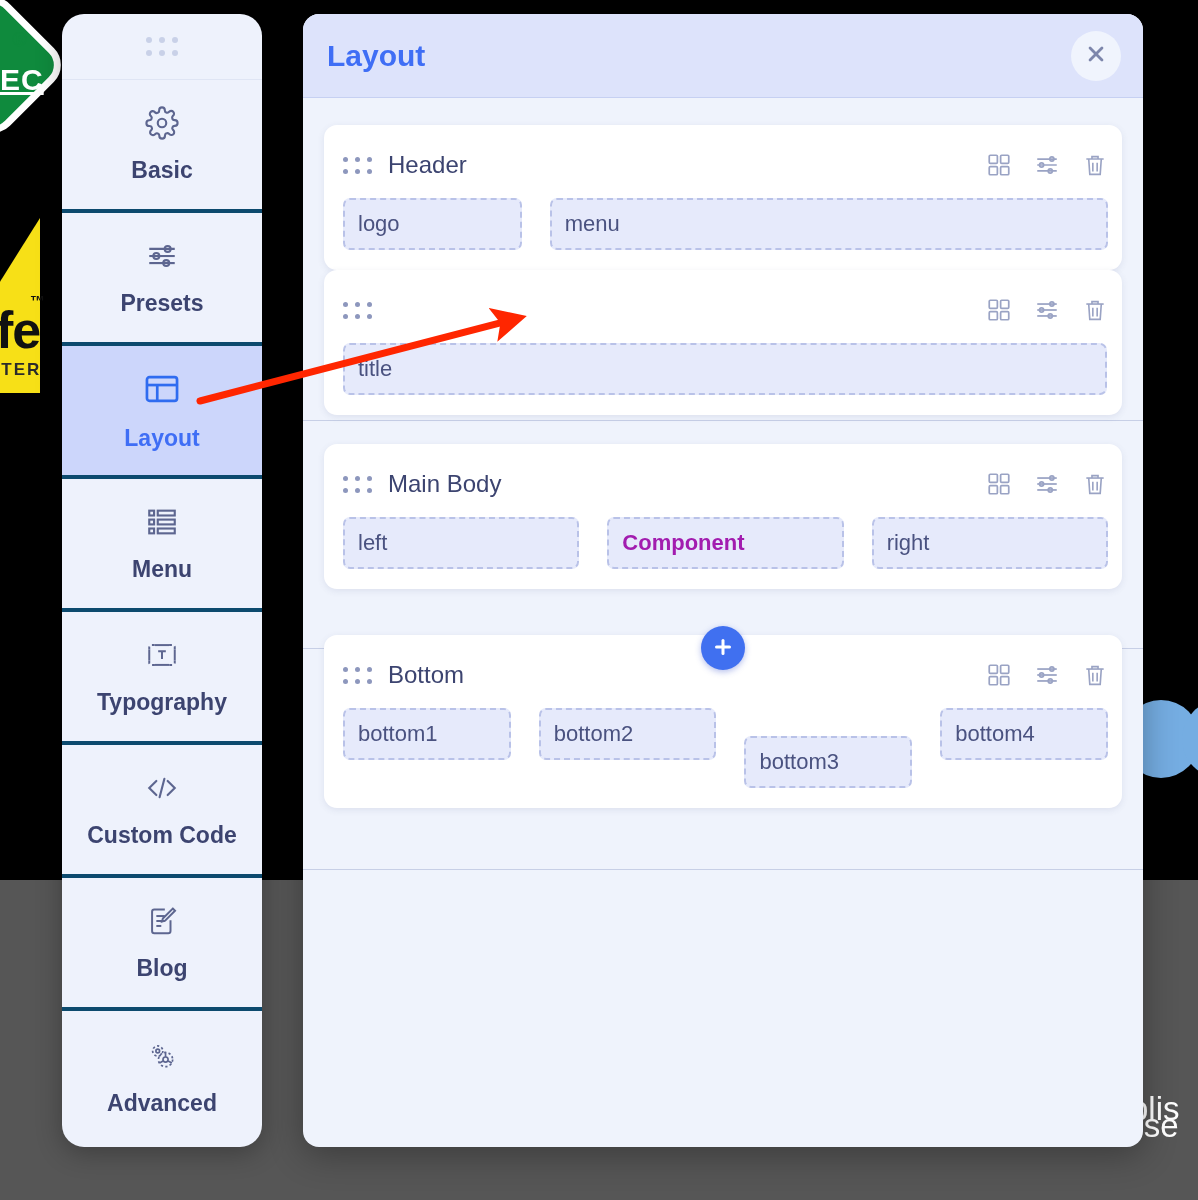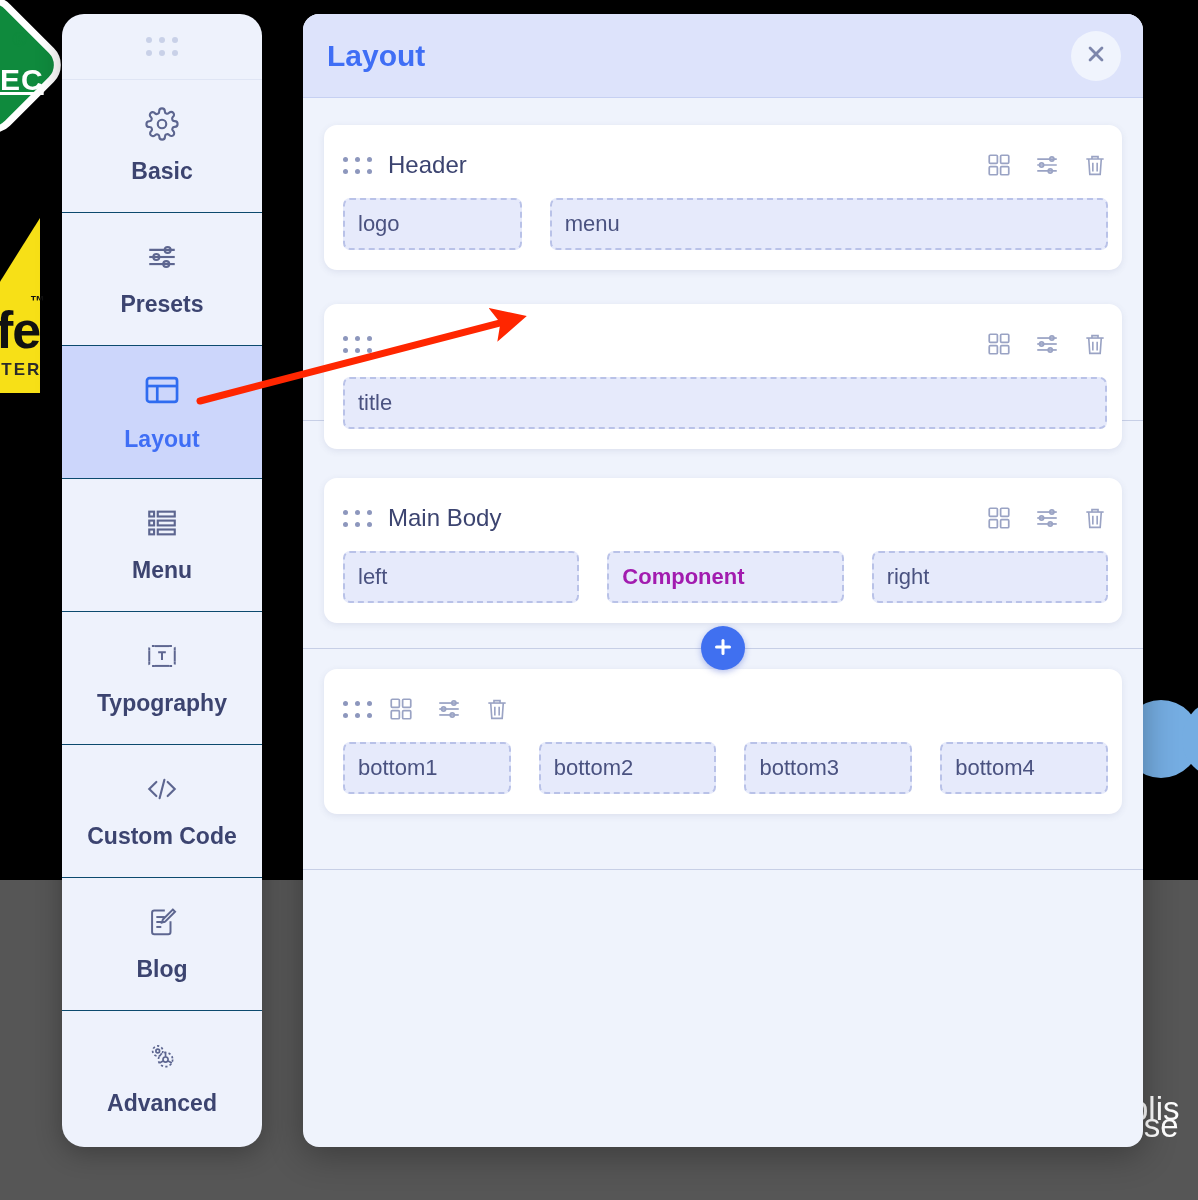--- a/index.html
+++ b/index.html
@@ -112,21 +112,21 @@
   }
   .dots-grid i {
     display: block; width: 6px; height: 6px;
     border-radius: 50%; background: #c9d1e8;
   }
   .sb-item {
     height: 133px;
     display: flex; flex-direction: column;
     align-items: center; justify-content: center;
     gap: 13px;
-    border-bottom: 1px solid #0c4a6e;
+    border-bottom: 4px solid #0c4a6e;
     color: #3c4470;
     cursor: pointer;
   }
   .sb-item:last-child { border-bottom: none; }
   .sb-item .sb-label {
     font-size: 23px; font-weight: bold;
     color: #3c4470;
   }
   .sb-item.active { background: #ccd6fb; }
   .sb-item.active .sb-label { color: #3f6ef5; }
@@ -439,21 +439,21 @@
               </svg>
             </span>
           </span>
         </div>
         <div class="slot-row">
           <div class="slot" style="width:182px;">logo</div>
           <div class="slot" style="width:570px;">menu</div>
         </div>
       </div>
 
-      <div class="card" style="margin-top:34px;">
+      <div class="card" style="">
         <div class="card-head">
           <span class="card-drag">
             <i></i>
               <i></i>
               <i></i>
               <i></i>
               <i></i>
               <i></i>
           </span>
           <span class="card-title"></span>
@@ -552,20 +552,21 @@
       <div class="card" style="margin-top:46px;">
         <div class="card-head">
           <span class="card-drag">
             <i></i>
               <i></i>
               <i></i>
               <i></i>
               <i></i>
               <i></i>
           </span>
+          <span class="card-title">Bottom</span>
           <span class="card-actions">
             <span class="act">
               <svg width="26" height="26" viewBox="0 0 24 24" stroke-width="1.6">
                 <rect x="3" y="3" width="7.5" height="7.5" rx="1"></rect>
                 <rect x="13.5" y="3" width="7.5" height="7.5" rx="1"></rect>
                 <rect x="3" y="13.5" width="7.5" height="7.5" rx="1"></rect>
                 <rect x="13.5" y="13.5" width="7.5" height="7.5" rx="1"></rect>
               </svg>
             </span>
             <span class="act">
@@ -585,21 +586,21 @@
                 <path d="M6.2 6.5l1 14.2h9.6l1-14.2"></path>
                 <line x1="10" y1="10" x2="10" y2="18"></line>
                 <line x1="14" y1="10" x2="14" y2="18"></line>
               </svg>
             </span>
           </span>
         </div>
         <div class="slot-row">
           <div class="slot" style="width:182px;">bottom1</div>
           <div class="slot" style="width:193px;">bottom2</div>
-          <div class="slot" style="width:182px;">bottom3</div>
+          <div class="slot" style="width:182px;margin-top:28px;">bottom3</div>
           <div class="slot" style="width:182px;">bottom4</div>
         </div>
       </div>
 
     </div>
   </div>
 
   <svg class="arrow" width="1198" height="1200">
     <defs>
       <marker id="ah" markerWidth="5" markerHeight="5" refX="3.6" refY="2.5" orient="auto">

